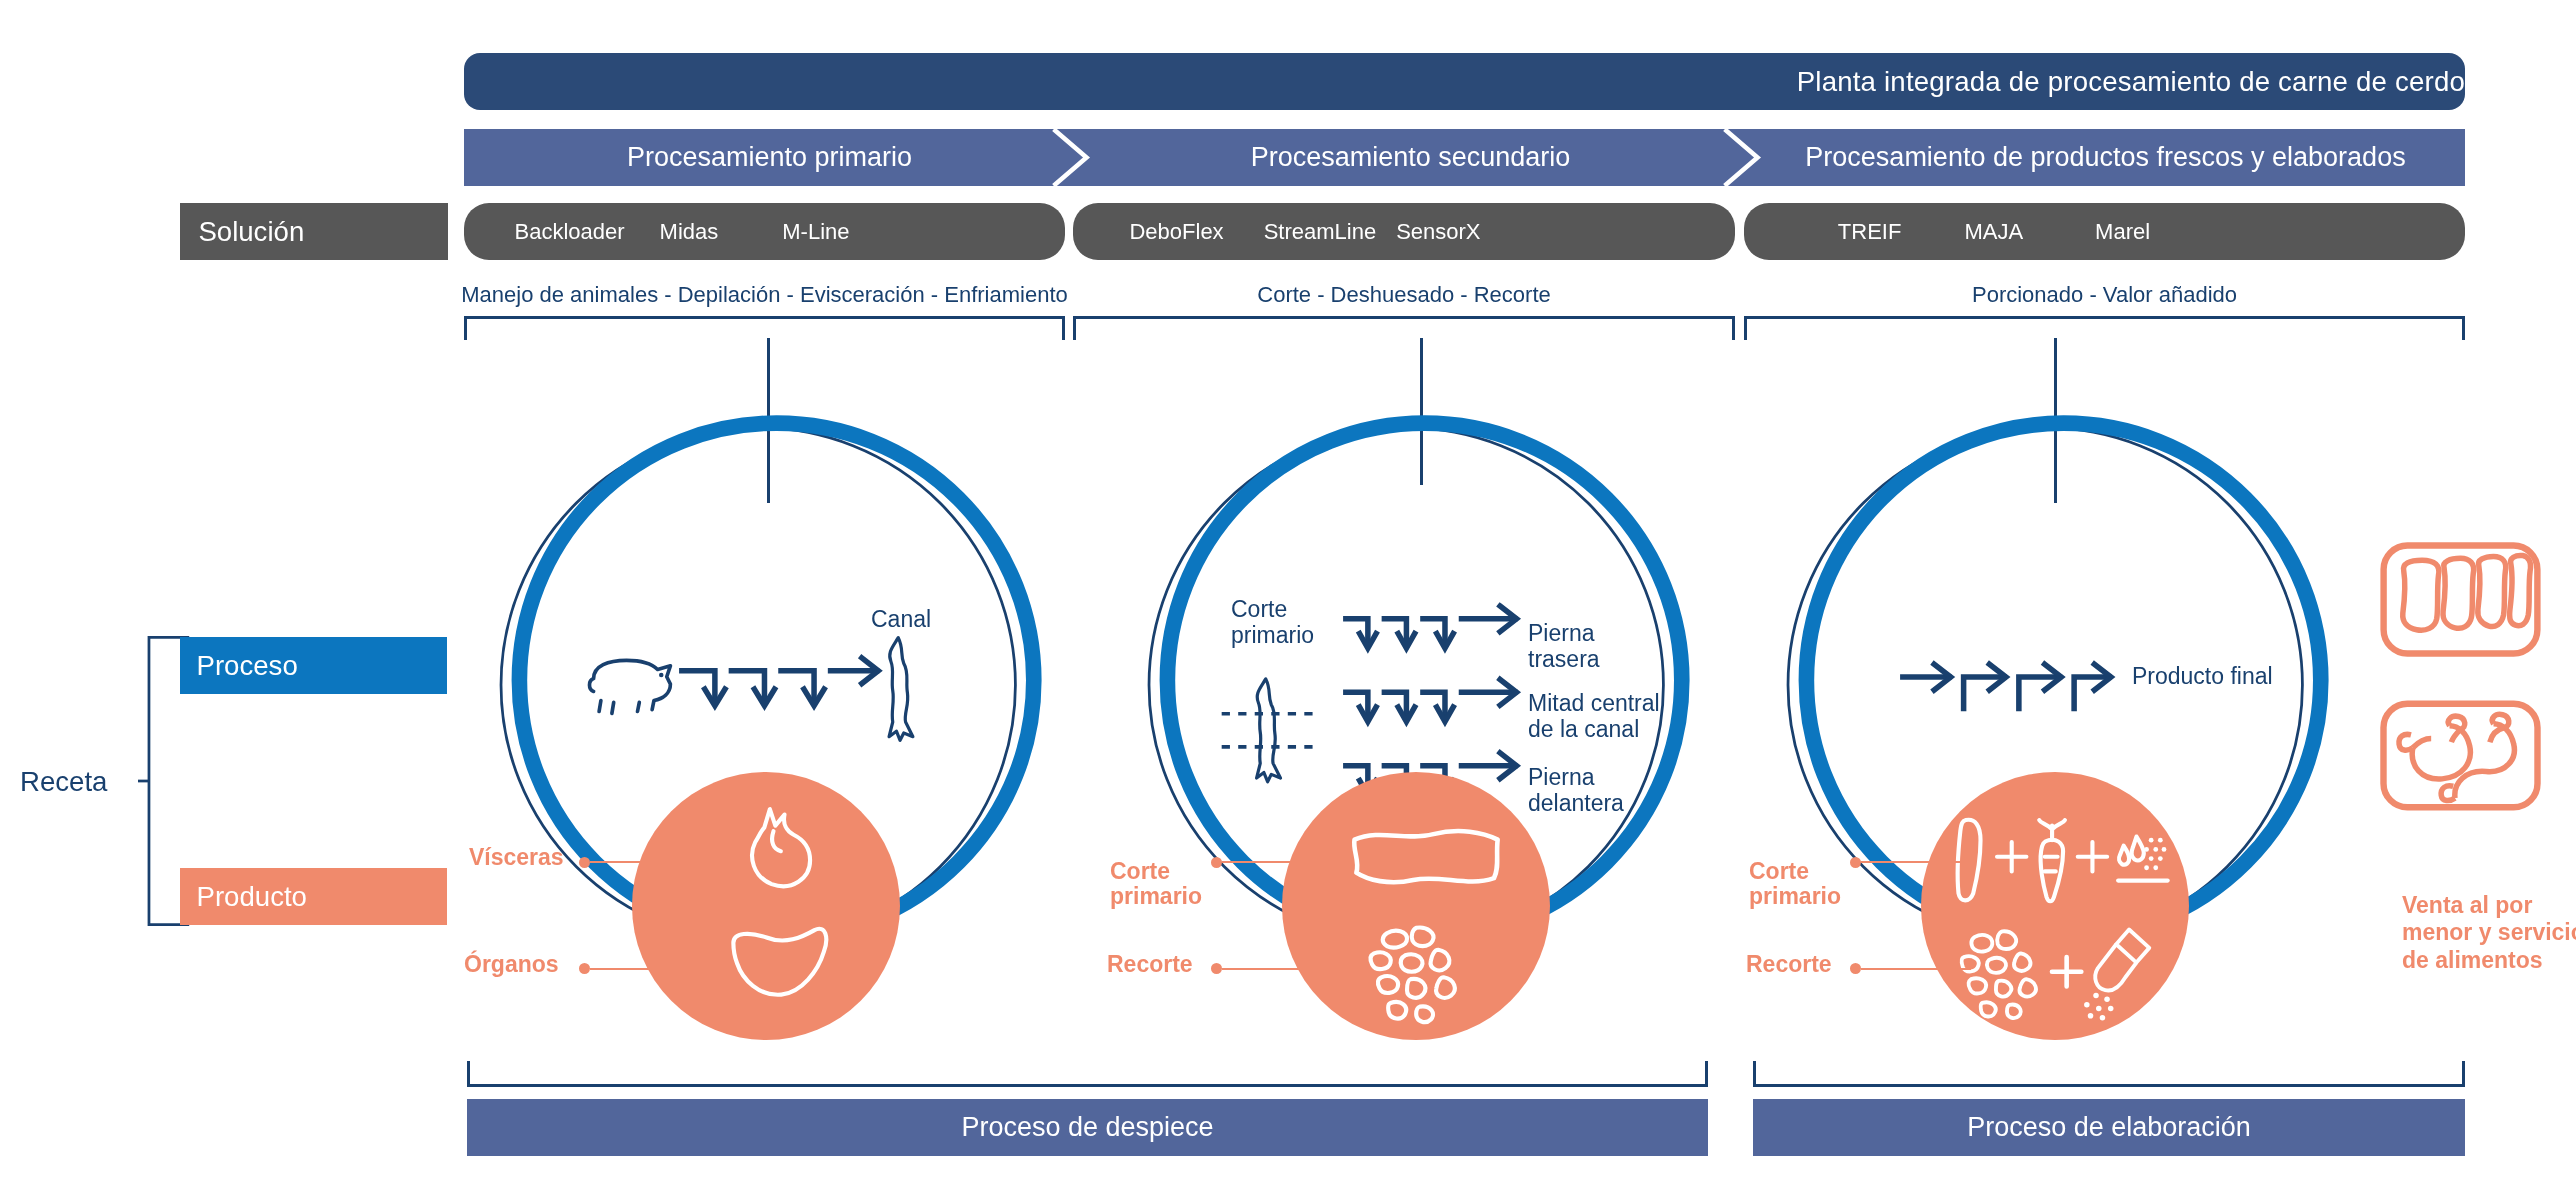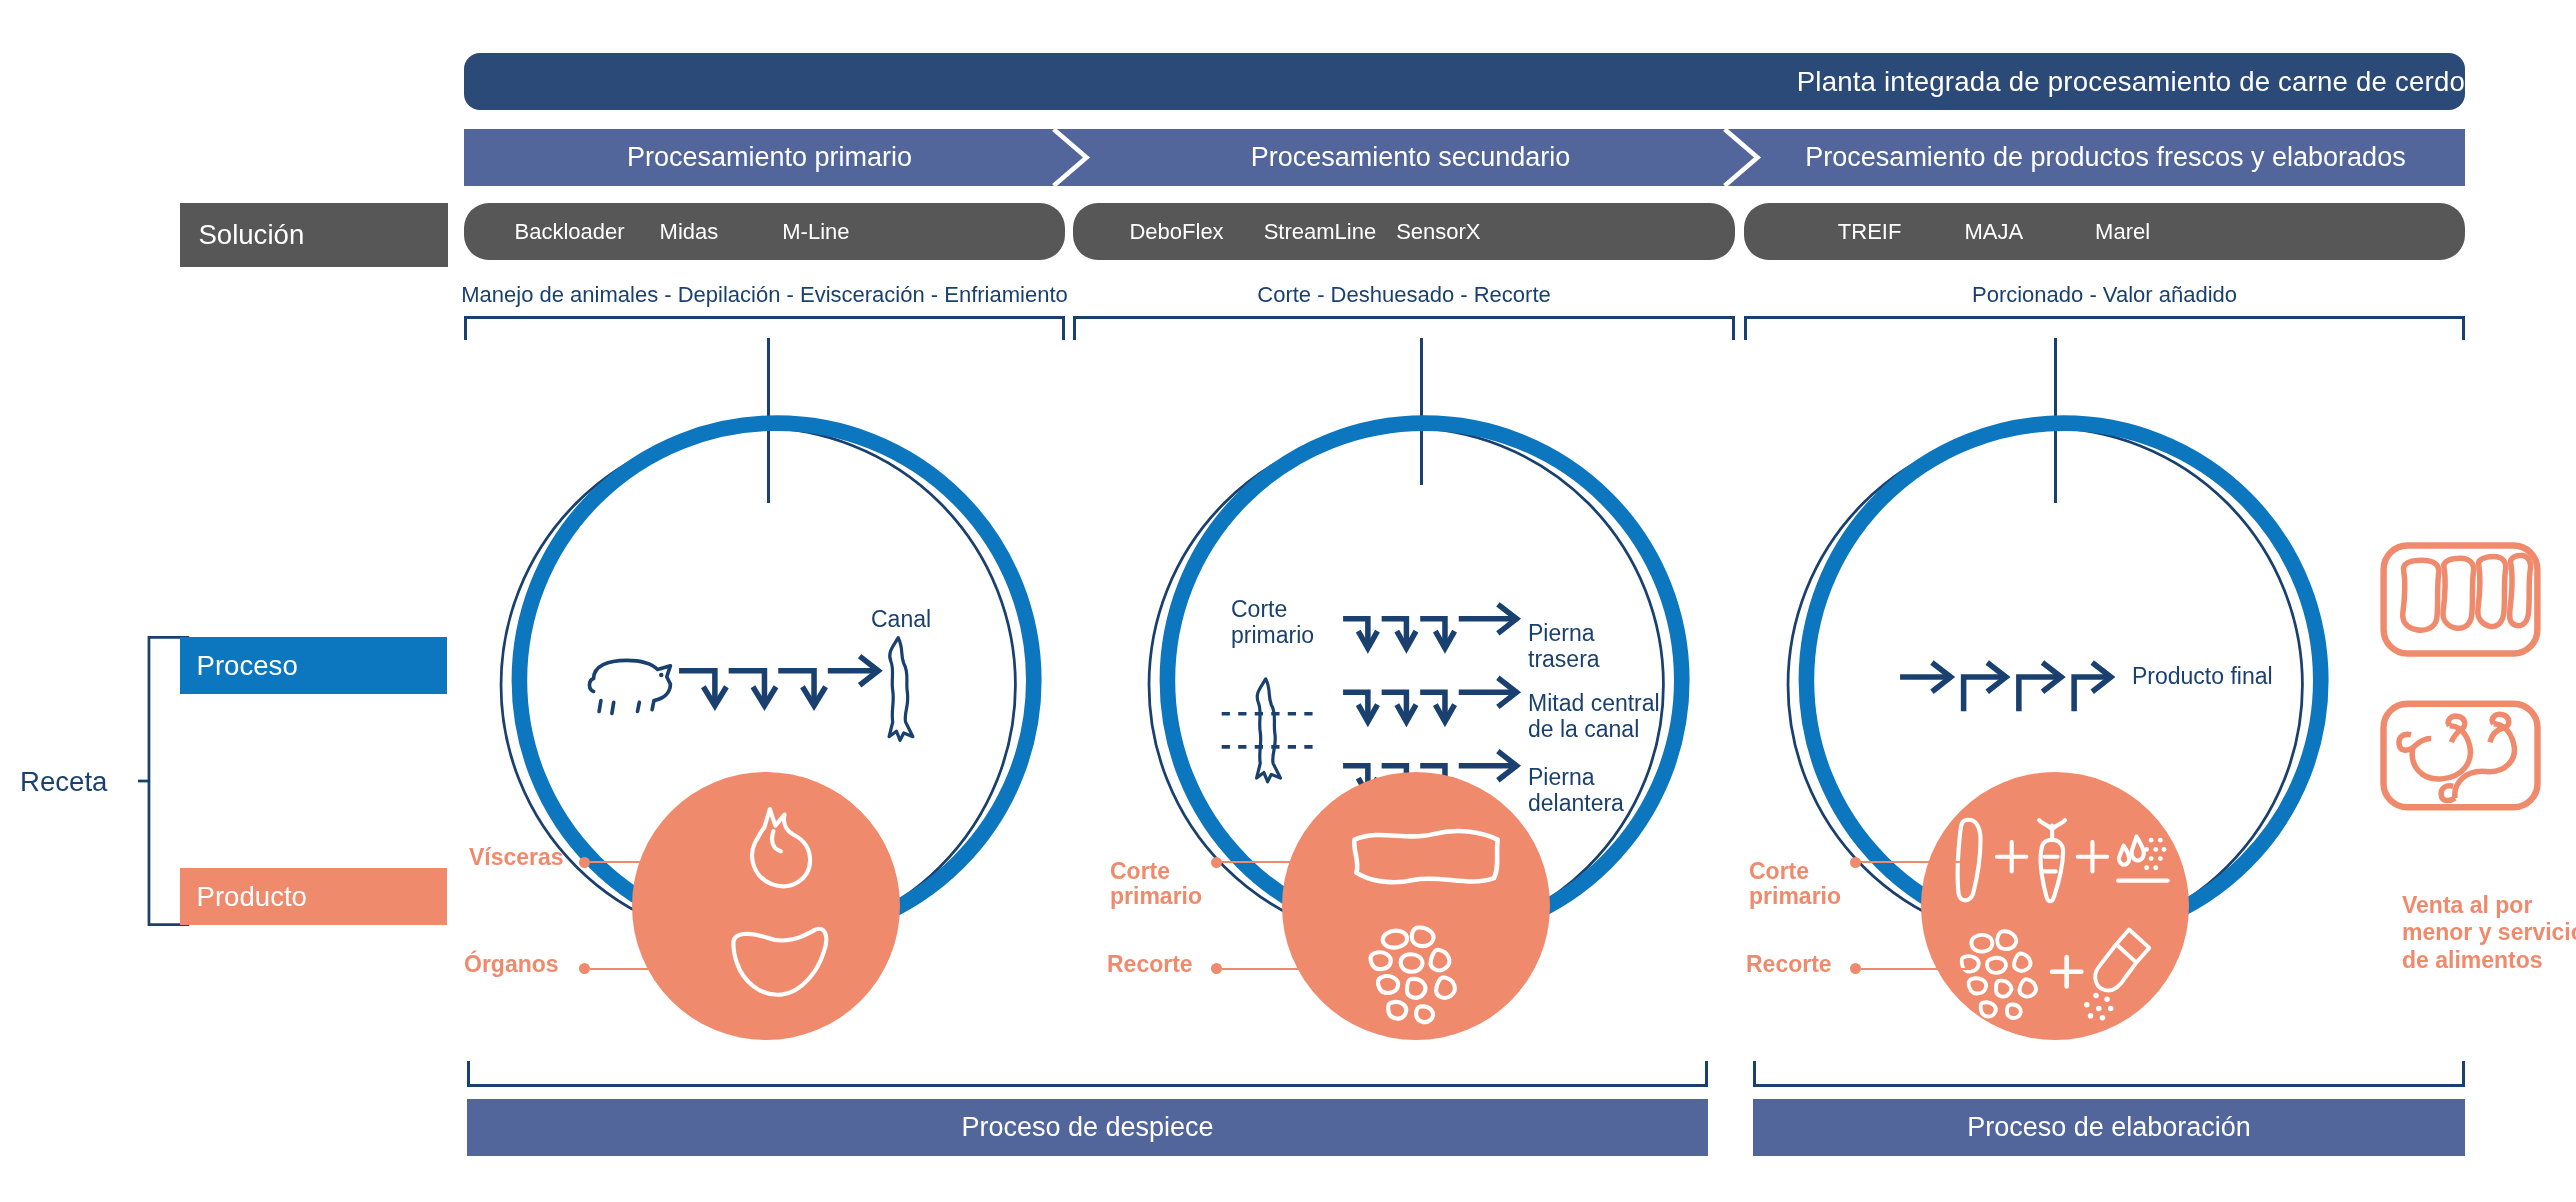--- a/index.html
+++ b/index.html
@@ -15,21 +15,21 @@
   }
   .stage-band{background:#52669b;height:57px;}
   .stage-seg{
     position:absolute;top:0;height:57px;display:flex;align-items:center;
     justify-content:center;color:#ffffff;font-size:27px;
   }
   .chev{
     position:absolute;top:0;height:57px;width:42px;z-index:3;
   }
   .sol-label{
-    background:#575757;height:64px;color:#fff;font-size:27.6px;
+    background:#575757;height:57px;color:#fff;font-size:27.6px;
     display:flex;align-items:center;padding-left:18.4px;box-sizing:border-box;
   }
   .sol-seg{
     background:#575757;height:57px;display:flex;align-items:center;
     justify-content:center;color:#fff;font-size:22px;box-sizing:border-box;border-radius:25px;
   }
   .sol-seg span{display:inline-block;}
   .steps{
     color:#19406e;font-size:22px;display:flex;align-items:center;
     justify-content:center;white-space:nowrap;

